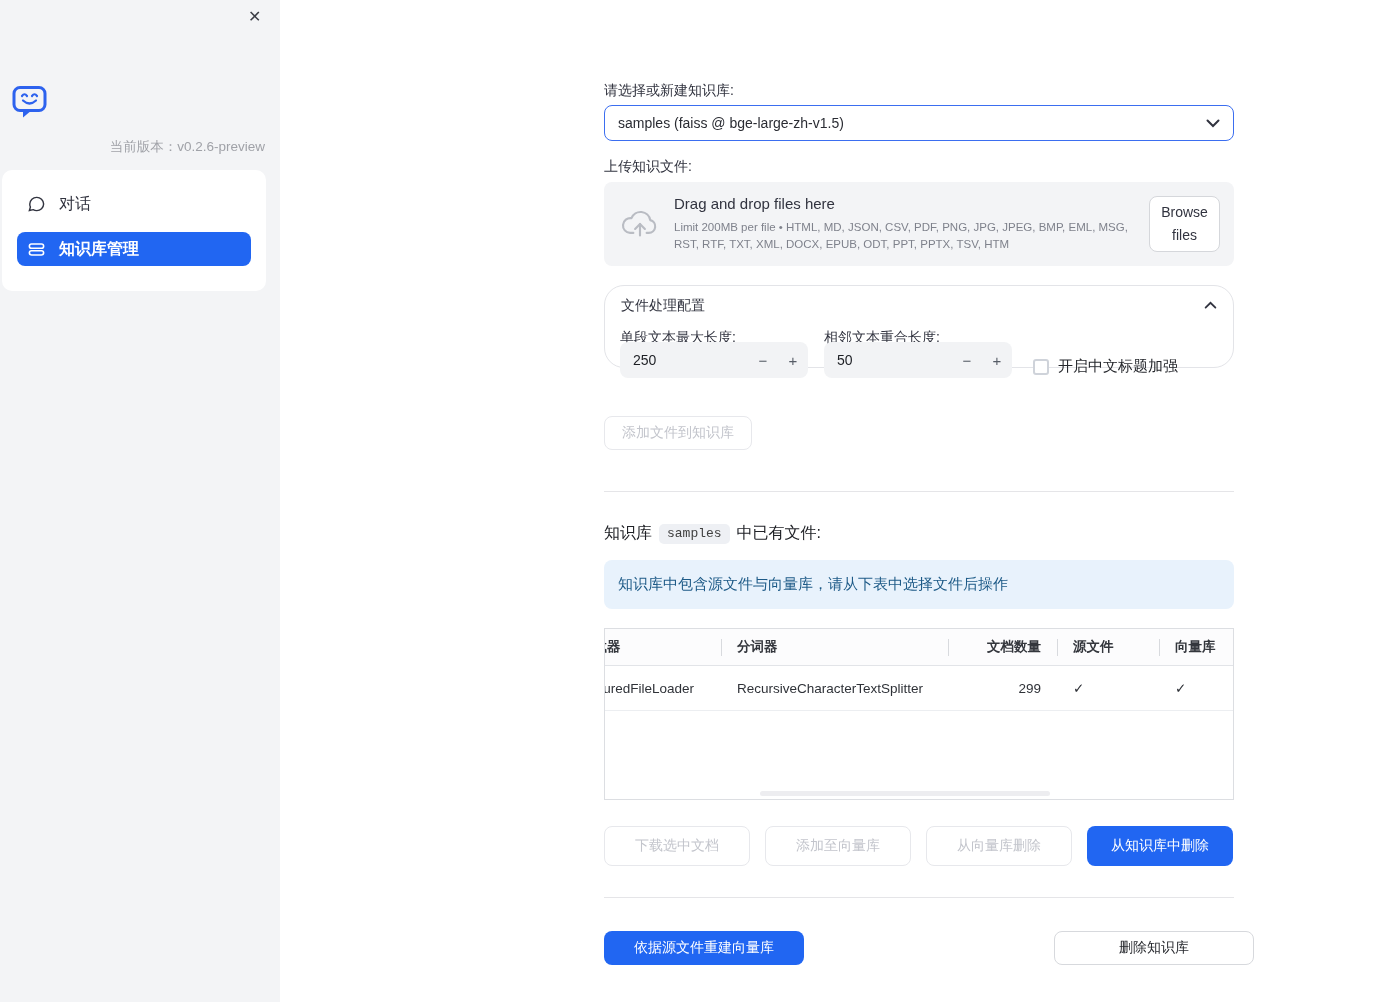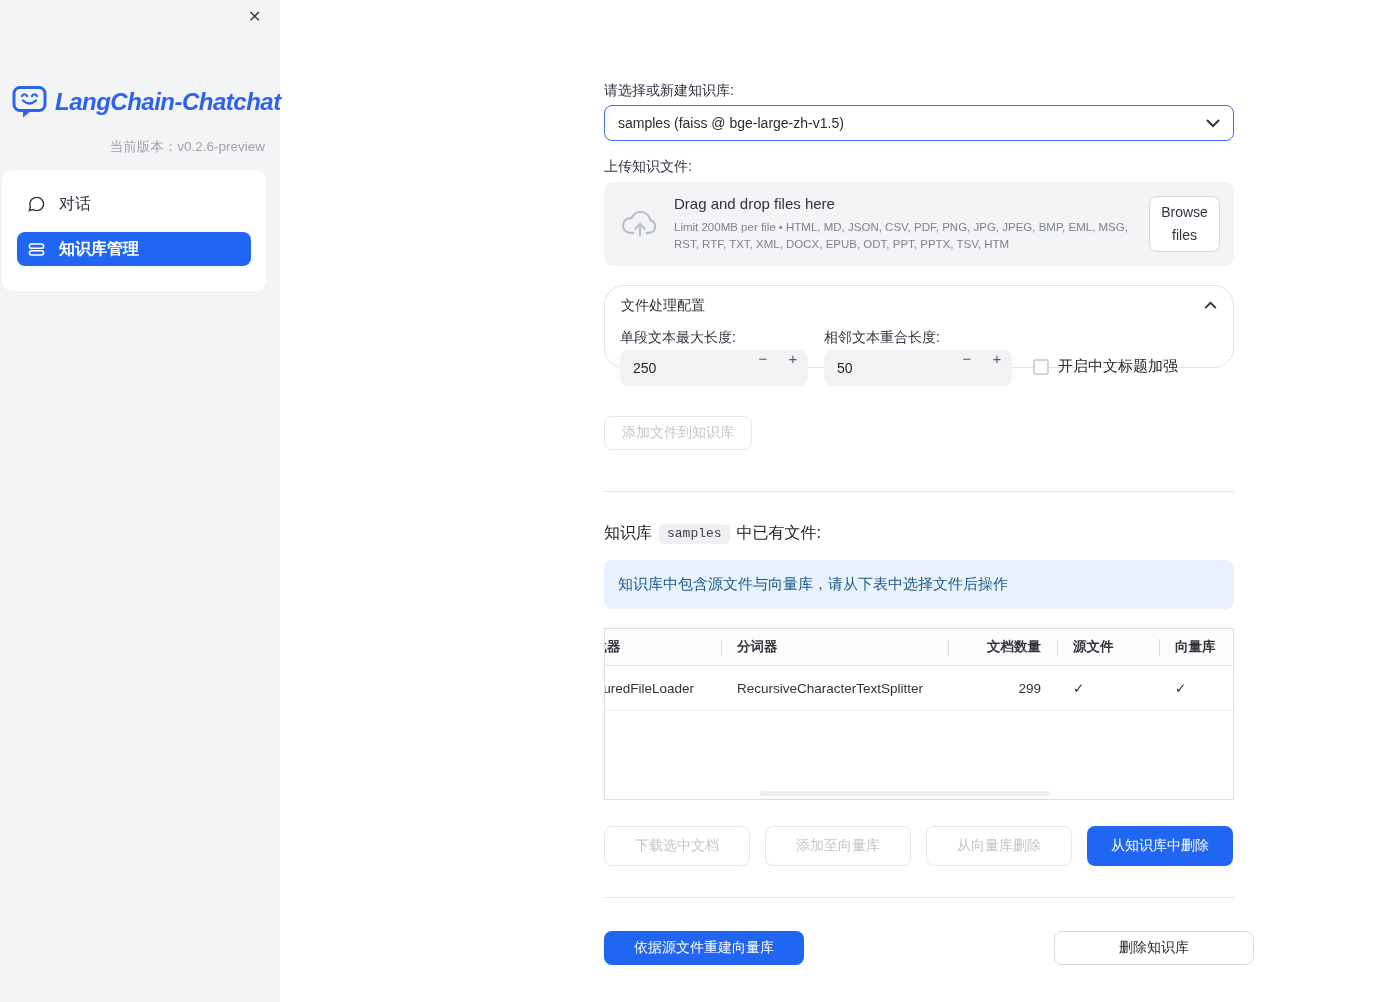--- a/index.html
+++ b/index.html
@@ -30,21 +30,21 @@
   .uploader { top:182px; width:630px; height:84px; background:#f3f4f6; border-radius:8px; display:flex; align-items:center; padding:0 16px; }
   .up-texts { margin-left:14px; width:474px; }
   .up-title { font-size:15px; color:#31333f; margin-bottom:7px; }
   .up-hint { font-size:11.5px; line-height:1.45; color:#7f828c; }
   .browse-btn { position:absolute; right:14px; top:14px; width:71px; height:56px; background:#fff; border:1px solid #d5d7db; border-radius:8px; font-size:14px; color:#31333f; display:flex; align-items:center; justify-content:center; text-align:center; line-height:1.65; cursor:pointer; }
 
   .expander { top:285px; width:630px; height:83px; background:#fff; border:1px solid #e3e4e8; border-radius:20px;padding-left:12px; }
   .exp-title { position:absolute; left:16px; top:11px; font-size:14px; color:#31333f; }
   .exp-chevron { position:absolute; right:16px; top:15px; }
   .num-label { position:absolute; top:43px; font-size:14px; color:#31333f; }
-  .num-input { position:absolute; top:64px; width:188px; height:36px; background:#f2f3f5; border-radius:8px; display:flex; }
+  .num-input { position:absolute; top:56px; width:188px; height:36px; background:#f2f3f5; border-radius:8px; display:flex; align-items:center; }
   .num-input input { border:none; background:transparent; outline:none; width:100px; padding-left:13px; font-size:14px; color:#1d1f24; font-family:inherit; }
   .step-btn { width:30px; text-align:center; font-size:15px; color:#565c66; cursor:pointer; user-select:none; }
   .checkbox-row { position:absolute; left:428px; top:71px; display:flex; align-items:center; gap:9px; cursor:pointer; }
   .checkbox-box { width:16px; height:16px; border:2px solid #cfd3da; border-radius:3px; background:#fff; }
   .checkbox-label { font-size:15px; color:#25272c; }
 
   .btn { border-radius:8px; font-size:14px; display:flex; align-items:center; justify-content:center; cursor:pointer; white-space:nowrap; font-family:inherit; }
   .btn.disabled { background:#fff; border:1px solid #e7e8ec; color:#c3c5cc; cursor:default; }
   .btn.primary { background:#2166f2; border:none; color:#ffffff; }
   .btn.secondary { background:#fff; border:1px solid #d7d9dd; color:#27292e; }
@@ -86,21 +86,20 @@
     <div class="logo-row">
       <span>
         <svg width="36" height="34" viewBox="0 0 36 34" fill="none">
           <rect x="2" y="2.5" width="31" height="23" rx="6" stroke="#2d62ee" stroke-width="3"></rect>
           <path d="M10 11 Q12.5 7.5 15 11" stroke="#2d62ee" stroke-width="2.2" stroke-linecap="round" fill="none"></path>
           <path d="M20 11 Q22.5 7.5 25 11" stroke="#2d62ee" stroke-width="2.2" stroke-linecap="round" fill="none"></path>
           <path d="M11 15.5 Q17.5 21.5 24 15.5" stroke="#2d62ee" stroke-width="2.2" stroke-linecap="round" fill="none"></path>
           <path d="M11 25 l0 7.5 l9 -7.5 z" fill="#2d62ee"></path>
         </svg>
       </span>
-      <span class="logo-text">LangChain-Chatchat</span>
     </div>
 
     <div class="version">
       <span>当前版本：</span><span>v0.2.6-preview</span>
     </div>
 
     <div class="nav-card">
       <div class="nav-item first">
         <span>
           <svg width="19" height="19" viewBox="0 0 24 24" fill="none" stroke="#31333f" stroke-width="1.8">

